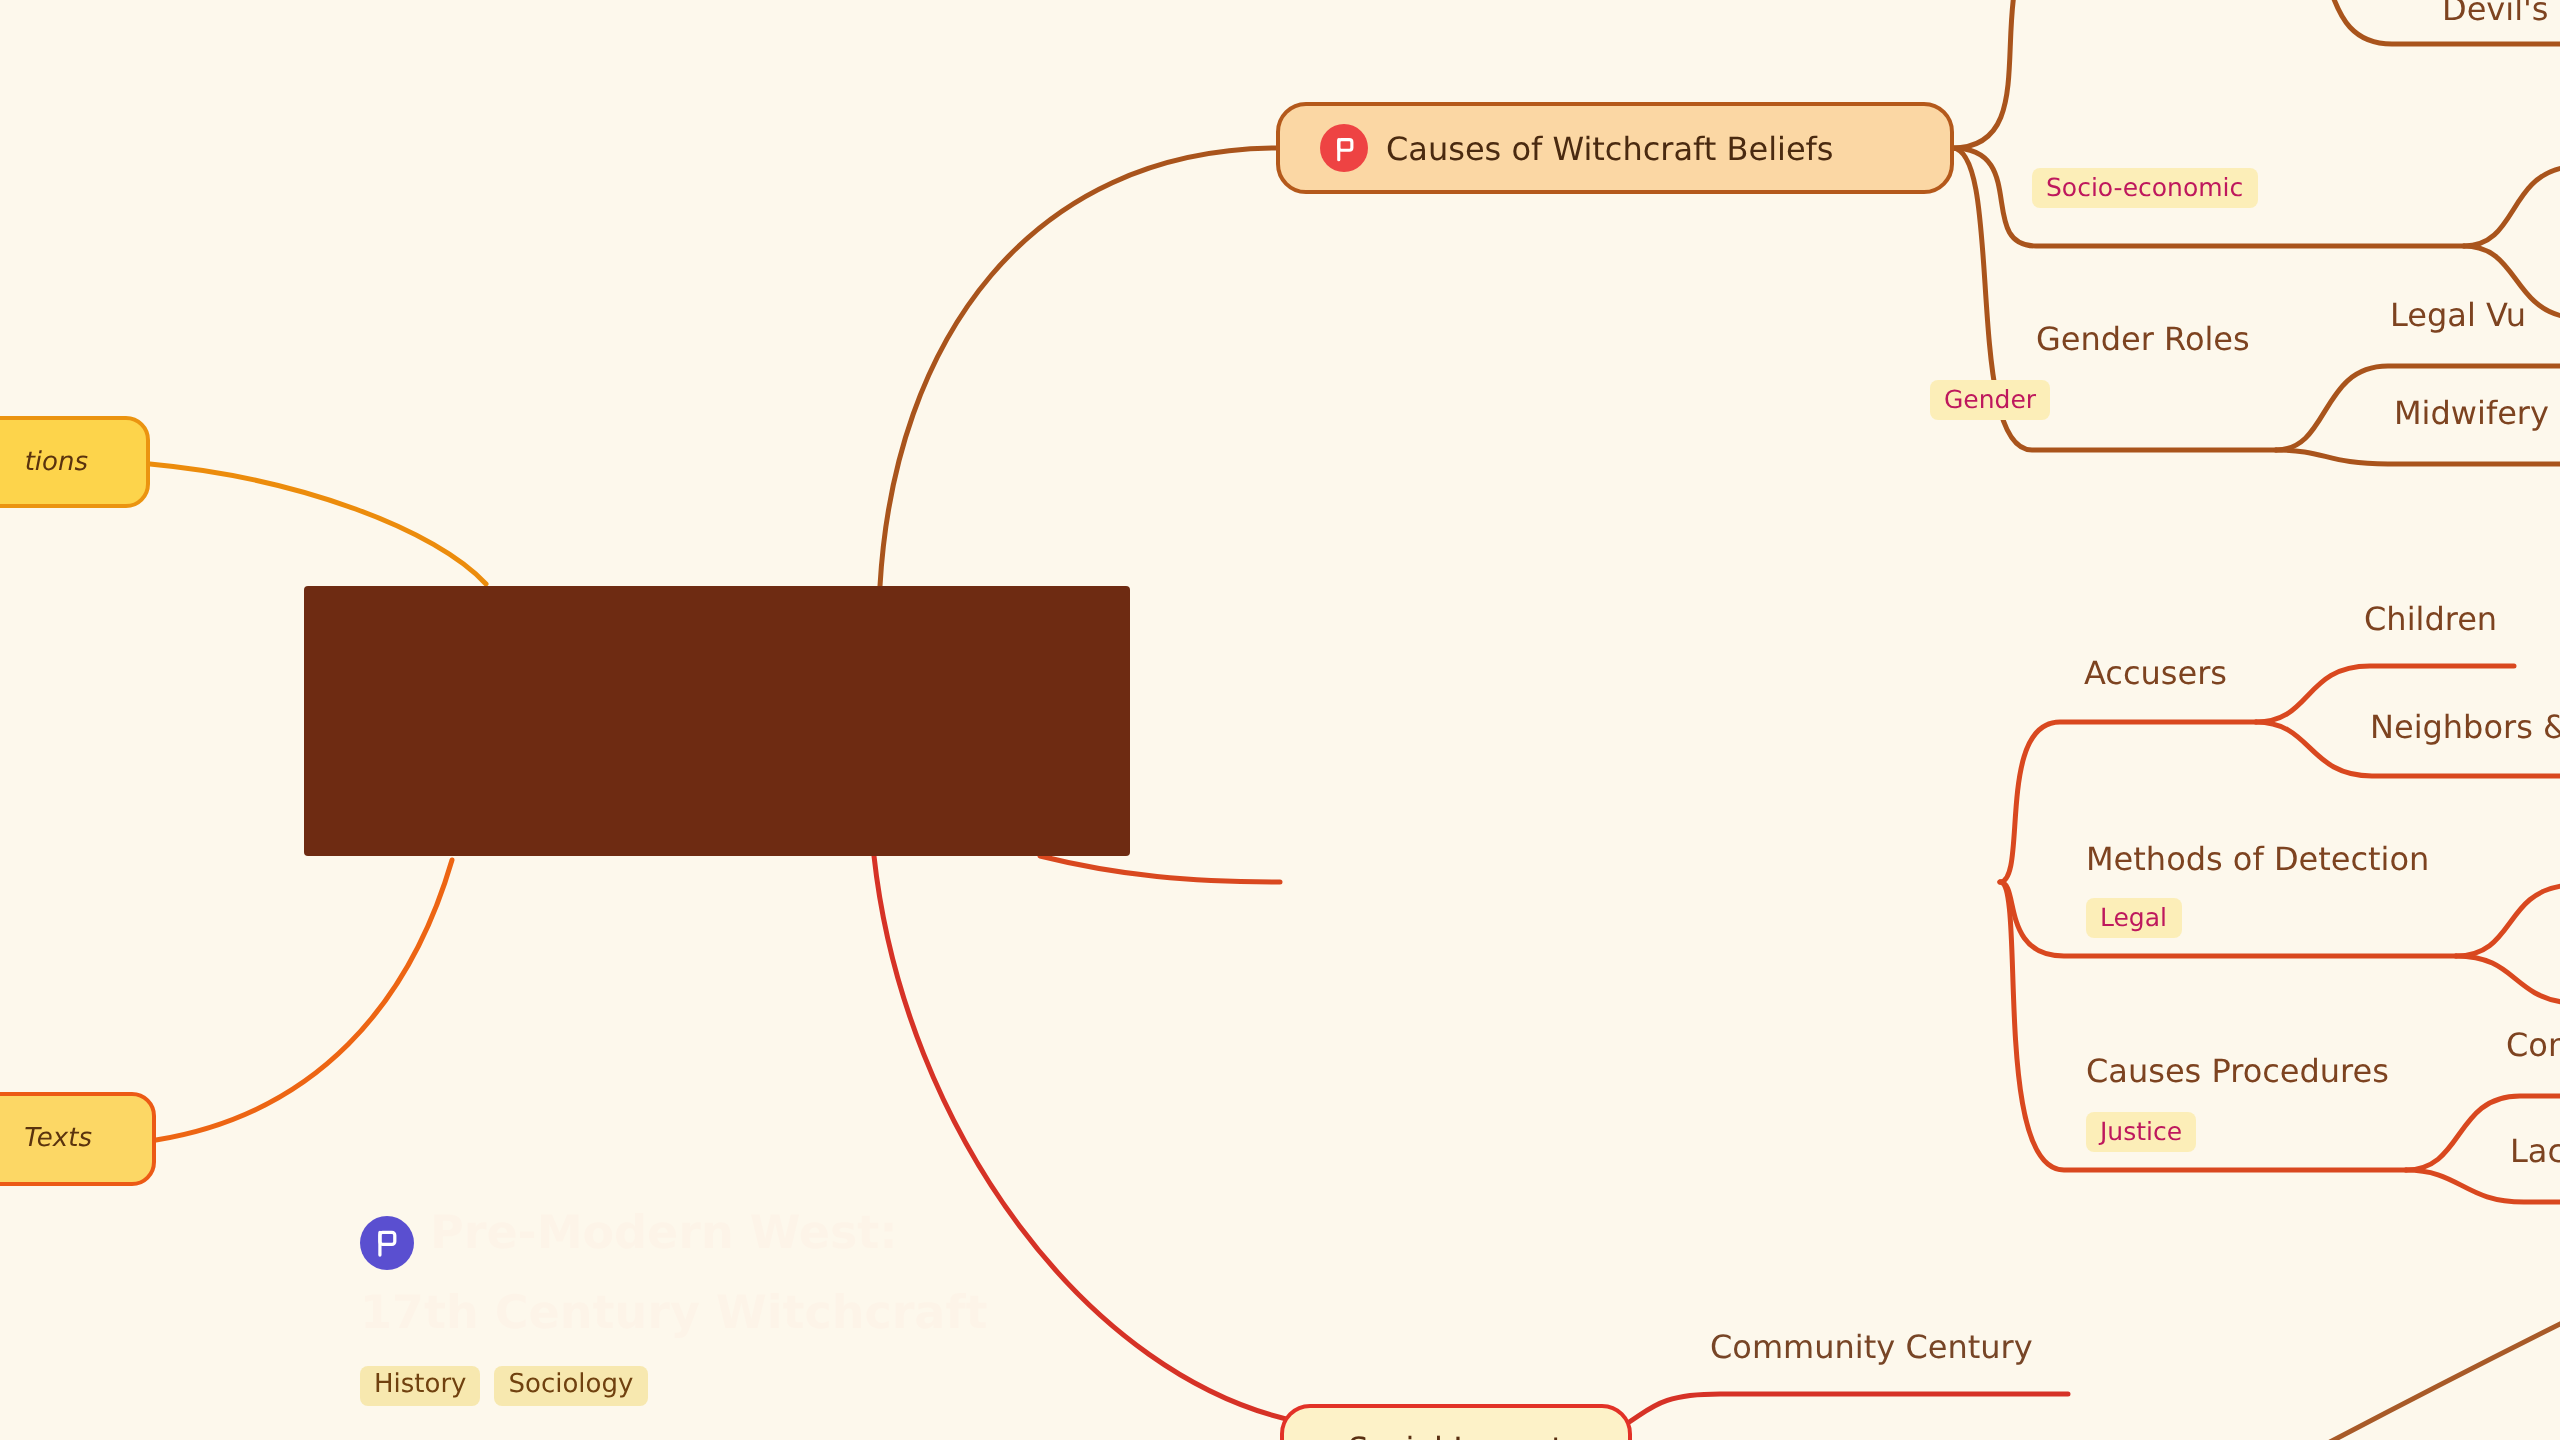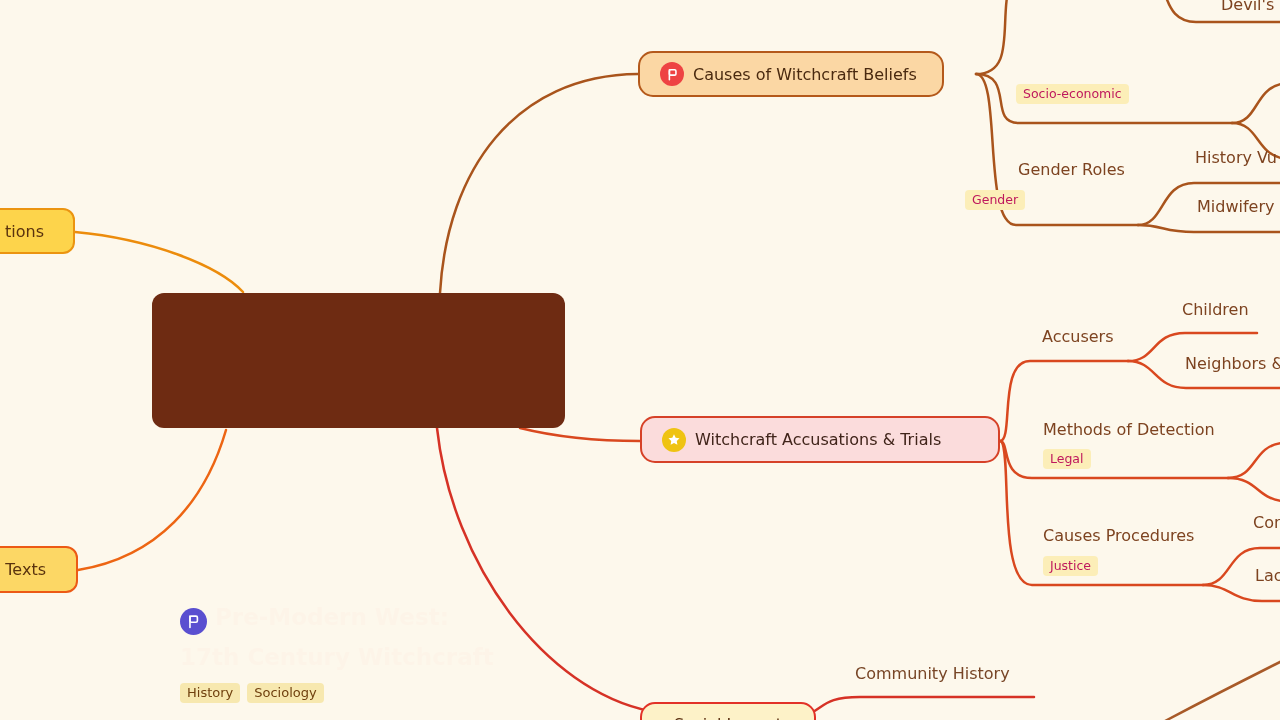--- a/index.html
+++ b/index.html
@@ -4,40 +4,40 @@
 <style>
   html,body{margin:0;padding:0;background:#fdf8ec;}
   .stage{position:relative;width:1280px;height:720px;overflow:hidden;
          background:#fdf8ec;font-family:"DejaVu Sans",sans-serif;}
   svg.links{position:absolute;left:0;top:0;width:1280px;height:720px;}
   svg.links path{fill:none;stroke-linecap:round;}
 
   .node{position:absolute;box-sizing:border-box;display:flex;align-items:center;}
 
   .central{left:152px;top:293px;width:413px;height:135px;background:#6e2b12;
-           border-radius:12px;color:#fdf4e8;}
+           border-radius:2px;color:#fdf4e8;}
   .central .icon-badge{position:absolute;left:28px;top:315px;}
   .central .t1{position:absolute;left:63px;top:311px;font-size:23px;font-weight:bold;}
   .central .t2{position:absolute;left:28px;top:351px;font-size:23px;font-weight:bold;}
   .central .tagrow{position:absolute;left:28px;top:390px;display:flex;gap:7px;}
   .central .tag{background:#f7e8af;color:#70410f;font-size:13px;padding:1px 7px 2px;
                 border-radius:4px;line-height:17px;}
 
   .topic{border-radius:15px;border:2px solid;padding-left:20px;gap:9px;}
   .topic .label{font-size:16px;white-space:nowrap;}
-  .causes-node{left:638px;top:51px;width:306px;height:46px;background:#fbd7a4;border-color:#b4591b;}
+  .causes-node{left:638px;top:51px;width:339px;height:46px;background:#fbd7a4;border-color:#b4591b;}
   .causes-node .label{color:#4a2a10;}
   .accus-node{left:640px;top:416px;width:360px;height:47px;background:#fbdcdc;border-color:#d64128;}
   .accus-node .label{color:#40241a;}
   .impact-node{left:640px;top:702px;width:176px;height:50px;background:#fdf2c8;border-color:#e23227;
                justify-content:center;padding-left:0;}
   .impact-node .label{color:#5a3012;align-self:flex-start;padding-top:11px;}
 
   .edge-node{border-radius:12px;border:2.5px solid;justify-content:flex-end;}
-  .edge-node .label{font-size:16px;color:#5a330e;}
+  .edge-node .label{font-size:13px;color:#5a330e;font-style:italic;}
   .lt-node{left:-62px;top:208px;width:137px;height:46px;background:#fdd44b;border-color:#eb9410;padding-right:29px;}
   .lb-node{left:-62px;top:546px;width:140px;height:47px;background:#fcd765;border-color:#ec5a15;padding-right:30px;}
 
   .child-label{position:absolute;font-size:16px;color:#7d4320;white-space:nowrap;cursor:default;}
   .pill{position:absolute;background:#fceeb8;color:#be185d;font-size:12.5px;
         padding:2px 7px 3px;border-radius:4px;white-space:nowrap;line-height:15px;}
 
   .icon-badge{border-radius:50%;display:flex;align-items:center;justify-content:center;flex:0 0 auto;}
   .icon-27{width:27px;height:27px;}
   .icon-24{width:24px;height:24px;}
@@ -102,58 +102,50 @@
   <div class="node topic causes-node">
     <span class="icon-badge icon-24" style="background:#ee4343">
       <svg width="15" height="15" viewBox="0 0 24 24" fill="none" stroke="#fff" stroke-width="2.5" stroke-linecap="round" stroke-linejoin="round">
         <path d="M7 20.5 V4.5"></path>
           <rect x="7" y="4.5" width="10.5" height="8.5" rx="2"></rect>
       </svg>
     </span>
     <span class="label">Causes of Witchcraft Beliefs</span>
   </div>
 
-  <div class="node topic accus-node">
-    <span class="icon-badge icon-24" style="background:#efc312">
-      <svg width="16" height="16" viewBox="0 0 24 24">
-        <path d="M12 3.4l2.55 5.17 5.7.83-4.12 4.02.97 5.68L12 16.42l-5.1 2.68.97-5.68-4.12-4.02 5.7-.83z" fill="#fff"></path>
-      </svg>
-    </span>
-    <span class="label">Witchcraft Accusations &amp; Trials</span>
-  </div>
 
   <div class="node topic impact-node">
     <span class="label">Social Impact</span>
   </div>
 
   <div class="node edge-node lt-node">
     <span class="label">tions</span>
   </div>
   <div class="node edge-node lb-node">
     <span class="label">Texts</span>
   </div>
 
   <div class="child-label" style="left:1221px;top:-5px">Devil's</div>
 
   <span class="pill" style="left:1016px;top:84px">Socio-economic</span>
 
   <div class="child-label" style="left:1018px;top:160px">Gender Roles</div>
   <span class="pill" style="left:965px;top:190px">Gender</span>
 
-  <div class="child-label" style="left:1195px;top:148px">History Vu</div>
+  <div class="child-label" style="left:1195px;top:148px">Legal Vu</div>
   <div class="child-label" style="left:1197px;top:197px">Midwifery</div>
 
   <div class="child-label" style="left:1042px;top:327px">Accusers</div>
   <div class="child-label" style="left:1182px;top:300px">Children</div>
   <div class="child-label" style="left:1185px;top:354px">Neighbors &amp;</div>
 
   <div class="child-label" style="left:1043px;top:420px">Methods of Detection</div>
   <span class="pill" style="left:1043px;top:449px">Legal</span>
 
   <div class="child-label" style="left:1043px;top:526px">Causes Procedures</div>
   <span class="pill" style="left:1043px;top:556px">Justice</span>
 
   <div class="child-label" style="left:1253px;top:513px">Con</div>
   <div class="child-label" style="left:1255px;top:566px">Lac</div>
 
-  <div class="child-label" style="left:855px;top:664px;color:#774526">Community History</div>
+  <div class="child-label" style="left:855px;top:664px;color:#774526">Community Century</div>
 
 </div>
 
 </body></html>

